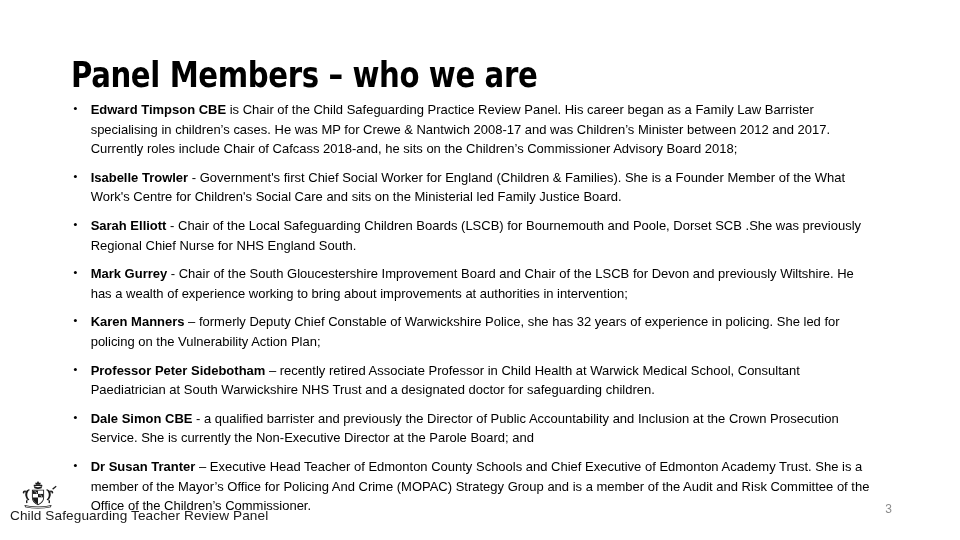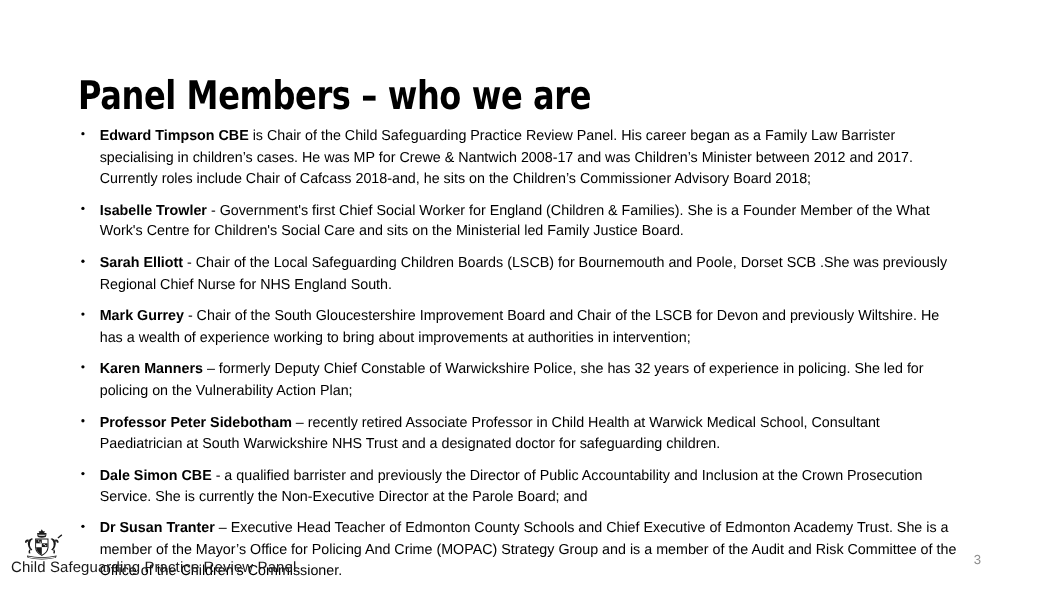--- a/index.html
+++ b/index.html
@@ -11,21 +11,20 @@
     height: 540px;
     background: #ffffff;
     font-family: "Liberation Sans", sans-serif;
     overflow: hidden;
     position: relative;
   }
   .slide {
     position: absolute;
     inset: 0;
     background: #ffffff;
-    margin-top: 13px;
   }
   .slide-title {
     position: absolute;
     left: 71px;
     top: 52px;
     font-family: "DejaVu Sans Condensed", "Liberation Sans Narrow", "Liberation Sans", sans-serif;
     font-size: 36px;
     font-weight: bold;
     color: #000000;
     letter-spacing: -0.4px;
@@ -145,18 +144,18 @@
         <path d="M45.5 49 q0 12 14.5 19 v-19 z" fill="#1a1a1a"></path>
         <circle cx="52" cy="33" r="1.6" fill="#ffffff"></circle>
         <circle cx="56" cy="36" r="1.6" fill="#ffffff"></circle>
         <circle cx="66" cy="42" r="1.6" fill="#ffffff"></circle>
         <circle cx="70" cy="45" r="1.6" fill="#ffffff"></circle>
 
         <path d="M22 70 q38 9 76 0 l-2 6 q-36 8 -72 0 z"></path>
         <path d="M25 72.5 q35 7.5 70 0 l-1 2.5 q-34 7 -68 0 z" fill="#ffffff"></path>
       </g>
     </svg>
-    <div class="footer-text">Child Safeguarding Practice Review Panel</div>
+    <div class="footer-text">Child Safeguarding Teacher Review Panel</div>
   </div>
 
   <div class="page-number">3</div>
 
 </div>
 
 </body></html>

